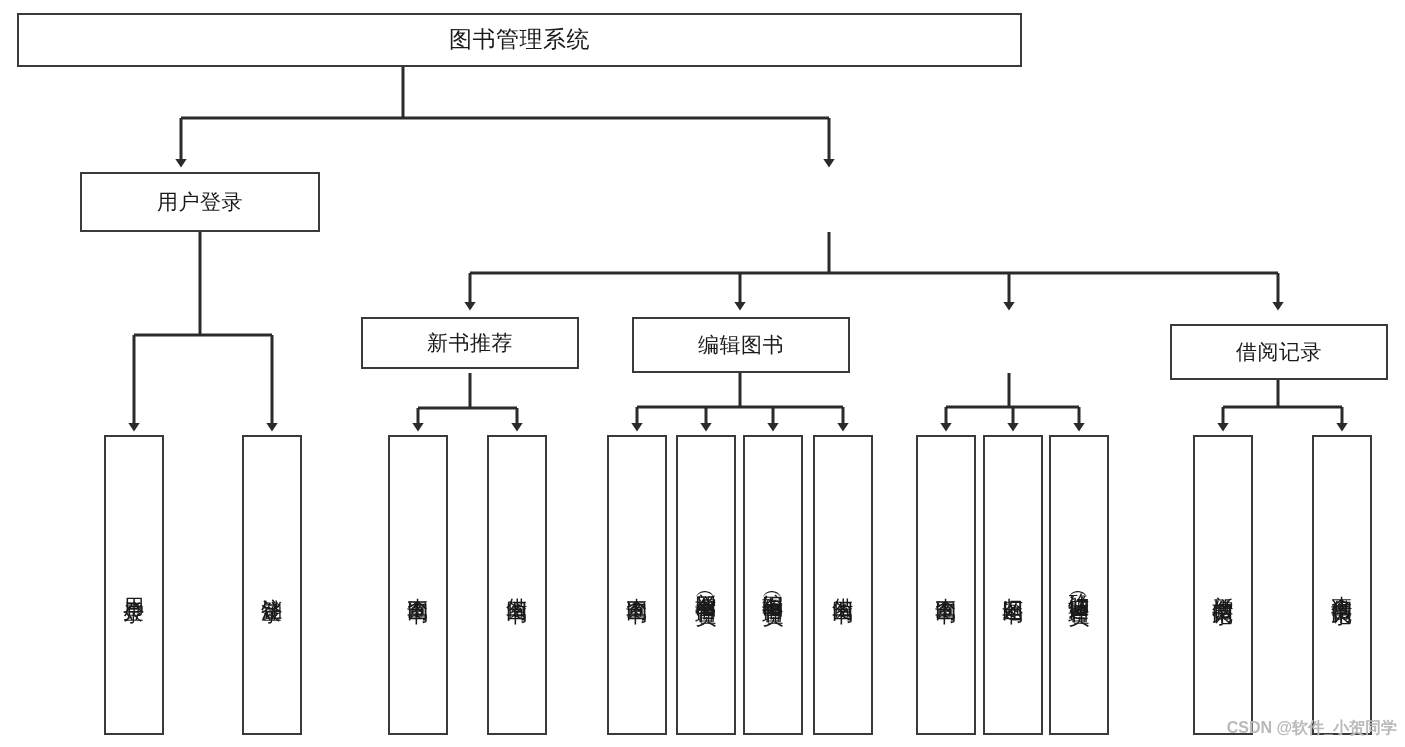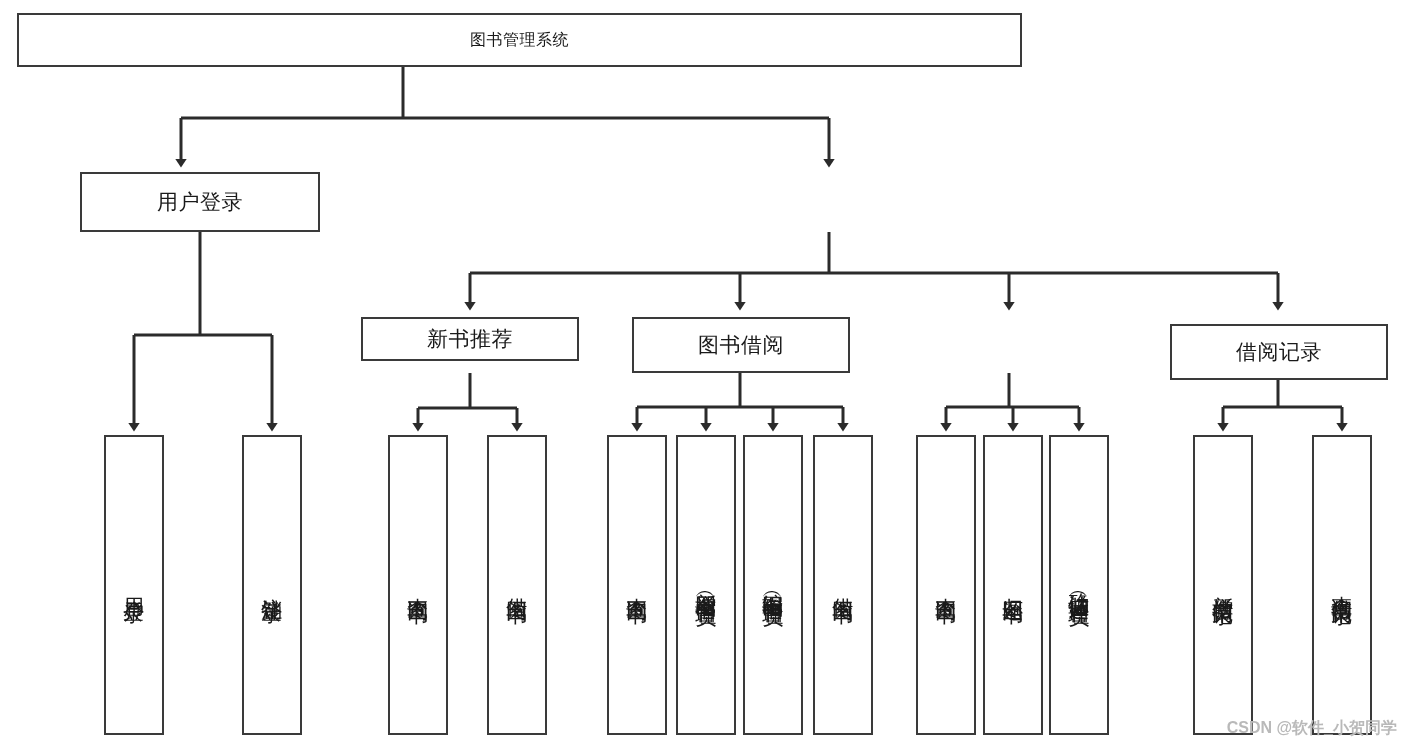--- a/index.html
+++ b/index.html
@@ -39,21 +39,21 @@
     color: #1a1a1a;
     text-align: center;
     line-height: 1.18;
     letter-spacing: 0.5px;
   }
   .node.horizontal .node-label {
     font-size: 21px;
     white-space: nowrap;
   }
   .node.root .node-label {
-    font-size: 16px;
+    font-size: 23px;
   }
   .node.vertical {
     align-items: center;
     justify-content: center;
   }
   .node.vertical .node-label {
     writing-mode: vertical-rl;
     text-orientation: upright;
     font-size: 21px;
     line-height: 1.12;
@@ -129,25 +129,25 @@
   </svg>
 
   <div class="node root horizontal" style="left:17px; top:13px; width:1005px; height:54px;">
     <span class="node-label">图书管理系统</span>
   </div>
 
   <div class="node horizontal" style="left:80px; top:172px; width:240px; height:60px;">
     <span class="node-label">用户登录</span>
   </div>
 
-  <div class="node horizontal" style="left:361px; top:317px; width:218px; height:44px;">
+  <div class="node horizontal" style="left:361px; top:317px; width:218px; height:52px;">
     <span class="node-label">新书推荐</span>
   </div>
   <div class="node horizontal" style="left:632px; top:317px; width:218px; height:56px;">
-    <span class="node-label">图书借阅</span>
+    <span class="node-label">编辑图书</span>
   </div>
   <div class="node horizontal" style="left:1170px; top:324px; width:218px; height:56px;">
     <span class="node-label">借阅记录</span>
   </div>
 
   <div class="node vertical" style="left:104px; top:435px; width:60px; height:300px;">
     <span class="node-label">用户登录</span>
   </div>
   <div class="node vertical" style="left:242px; top:435px; width:60px; height:300px;">
     <span class="node-label">注销登录</span>

